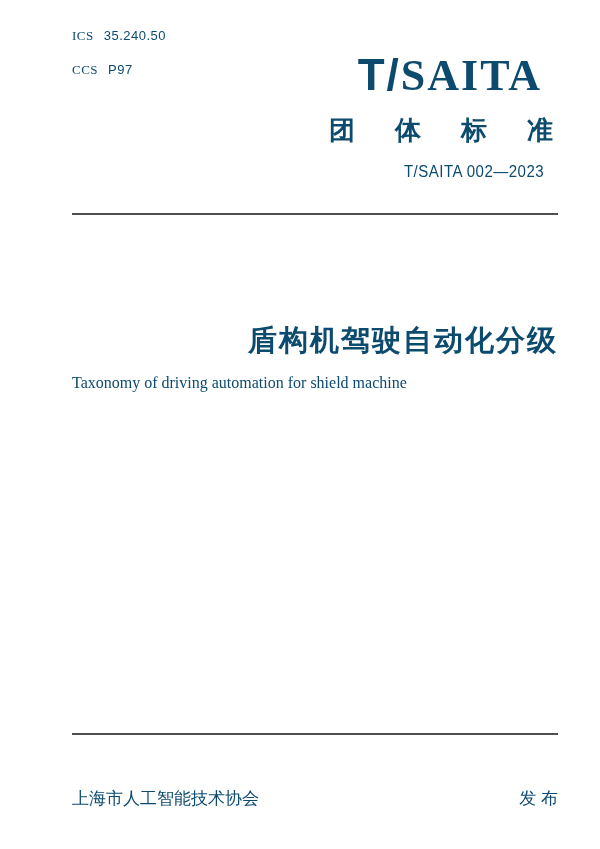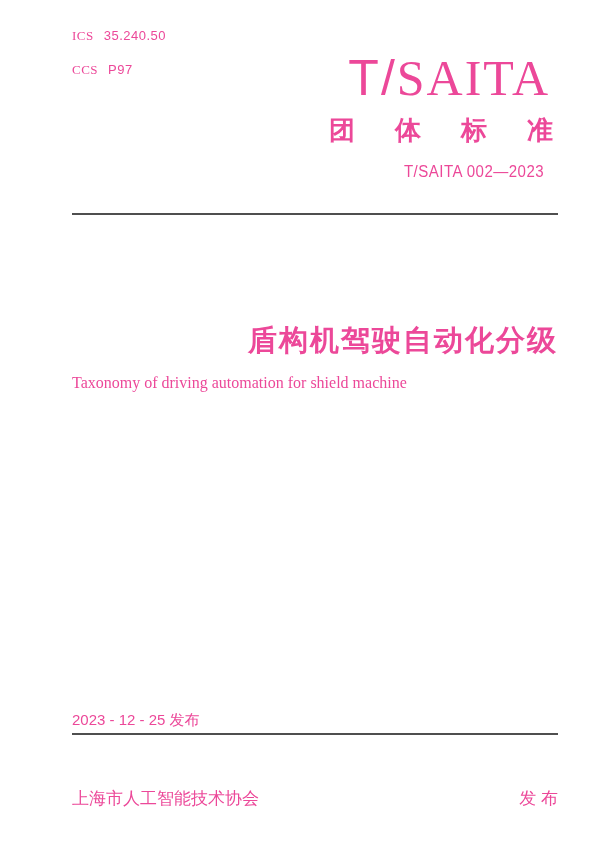--- a/index.html
+++ b/index.html
@@ -4,21 +4,21 @@
 <style>
   html, body { margin: 0; padding: 0; background: #e8e8e8; }
   .page {
     position: relative;
     width: 600px;
     height: 849px;
     background: #ffffff;
     margin: 0 auto;
     overflow: hidden;
     font-family: "Liberation Sans", "DejaVu Sans", sans-serif;
-    color: #ec4899;
+    color: #0c4a6e;
   }
 
   
   .code-line {
     position: absolute;
     left: 72px;
     font-size: 13px;
     letter-spacing: 0.5px;
     white-space: nowrap;
   }
@@ -27,24 +27,24 @@
   .code-label {
     font-family: "Liberation Serif", "DejaVu Serif", serif;
     margin-right: 10px;
   }
   .code-value { font-family: "Liberation Sans", sans-serif; }
 
   
   .logo {
     position: absolute;
     top: 52px;
-    right: 50px;
-    font-size: 50px;
+    right: 58px;
+    font-size: 44px;
     line-height: 1.05;
-    font-weight: normal;
+    font-weight: bold;
     white-space: nowrap;
     font-family: "Liberation Serif", "DejaVu Serif", serif;
     letter-spacing: 2px;
   }
   .logo-prefix { font-family: "Liberation Sans", "DejaVu Sans", sans-serif; }
 
   .logo-subtitle {
     position: absolute;
     top: 113px;
     right: 47px;
@@ -154,21 +154,20 @@
 
   <div class="std-number">T/SAITA 002—2023</div>
 
   <div class="rule top"></div>
 
   <div class="title-cn">盾构机驾驶自动化分级</div>
 
   <div class="title-en">Taxonomy of driving automation for shield machine</div>
 
   <div class="dates-row">
-    <span>2023 - 12 - 25 发布</span>
   </div>
 
   <div class="rule bottom"></div>
 
   <div class="publisher-row">
     <span>上海市人工智能技术协会</span>
     <span>发 布</span>
   </div>
 
 </div>

